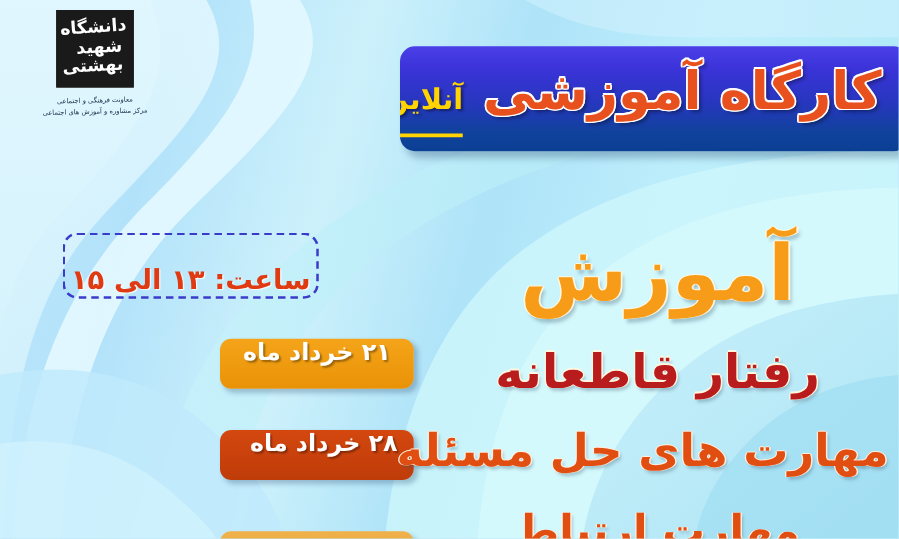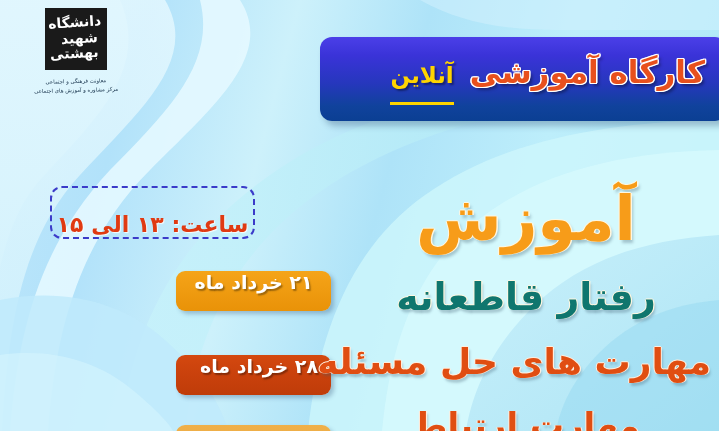--- a/index.html
+++ b/index.html
@@ -116,21 +116,21 @@
   .banner-row {
     display: flex;
     flex-direction: row;
     align-items: baseline;
     gap: 16px;
     width: 100%;
     justify-content: flex-start;
     direction: rtl;
   }
   .banner-title {
-    font-size: 31px;
+    font-size: 42px;
     font-weight: bold;
     color: #e8501d;
     letter-spacing: 0px;
     text-shadow:
       1.4px 0 0 #ffffff, -1.4px 0 0 #ffffff,
       0 1.4px 0 #ffffff, 0 -1.4px 0 #ffffff,
       1px 1px 0 #ffffff, -1px -1px 0 #ffffff,
       1px -1px 0 #ffffff, -1px 1px 0 #ffffff,
       3px 3px 3px rgba(0,0,0,0.35);
     white-space: nowrap;
@@ -181,21 +181,21 @@
     box-sizing: border-box;
   }
   .date-badge-text {
     font-size: 19px;
     font-weight: bold;
     color: #ffffff;
     white-space: nowrap;
     text-shadow: 1.5px 1.5px 1.5px rgba(0,0,0,0.35);
   }
   #date-badge-1 { top: 271px; background: linear-gradient(180deg,#f5a419 0%, #ef9b10 50%, #e99208 100%); }
-  #date-badge-2 { top: 355px; background: linear-gradient(180deg,#d4480f 0%, #c9410c 50%, #bf3c09 100%); padding-left: 11px; }
+  #date-badge-2 { top: 344px; background: linear-gradient(180deg,#d4480f 0%, #c9410c 50%, #bf3c09 100%); padding-left: 11px; }
   #date-badge-3 { top: 425px; background: linear-gradient(180deg,#f0b04a 0%, #e8a63b 100%); }
 
   
   .headline-stack {
     position: absolute;
     right: 8px;
     top: 160px;
     width: 370px;
     text-align: center;
     direction: rtl;
@@ -211,21 +211,21 @@
     color: #f79c19;
     letter-spacing: 1px;
     text-shadow:
       1.5px 0 0 #fff7e0, -1.2px 0 0 #fff7e0,
       0 -1.2px 0 #fff7e0,
       2.5px 3px 3px rgba(60,90,110,0.33);
     margin-bottom: 6px;
   }
   .hl-2 {
     font-size: 38px;
-    color: #0f766e;
+    color: #b91c1c;
     letter-spacing: 0px;
     text-shadow:
       1.2px 0 0 #fff7e0, -1px 0 0 #fff7e0,
       0 -1px 0 #fff7e0,
       2px 2.5px 2.5px rgba(60,90,110,0.3);
     margin-bottom: 8px;
   }
   .hl-3 {
     font-size: 36px;
     color: #e04e12;

